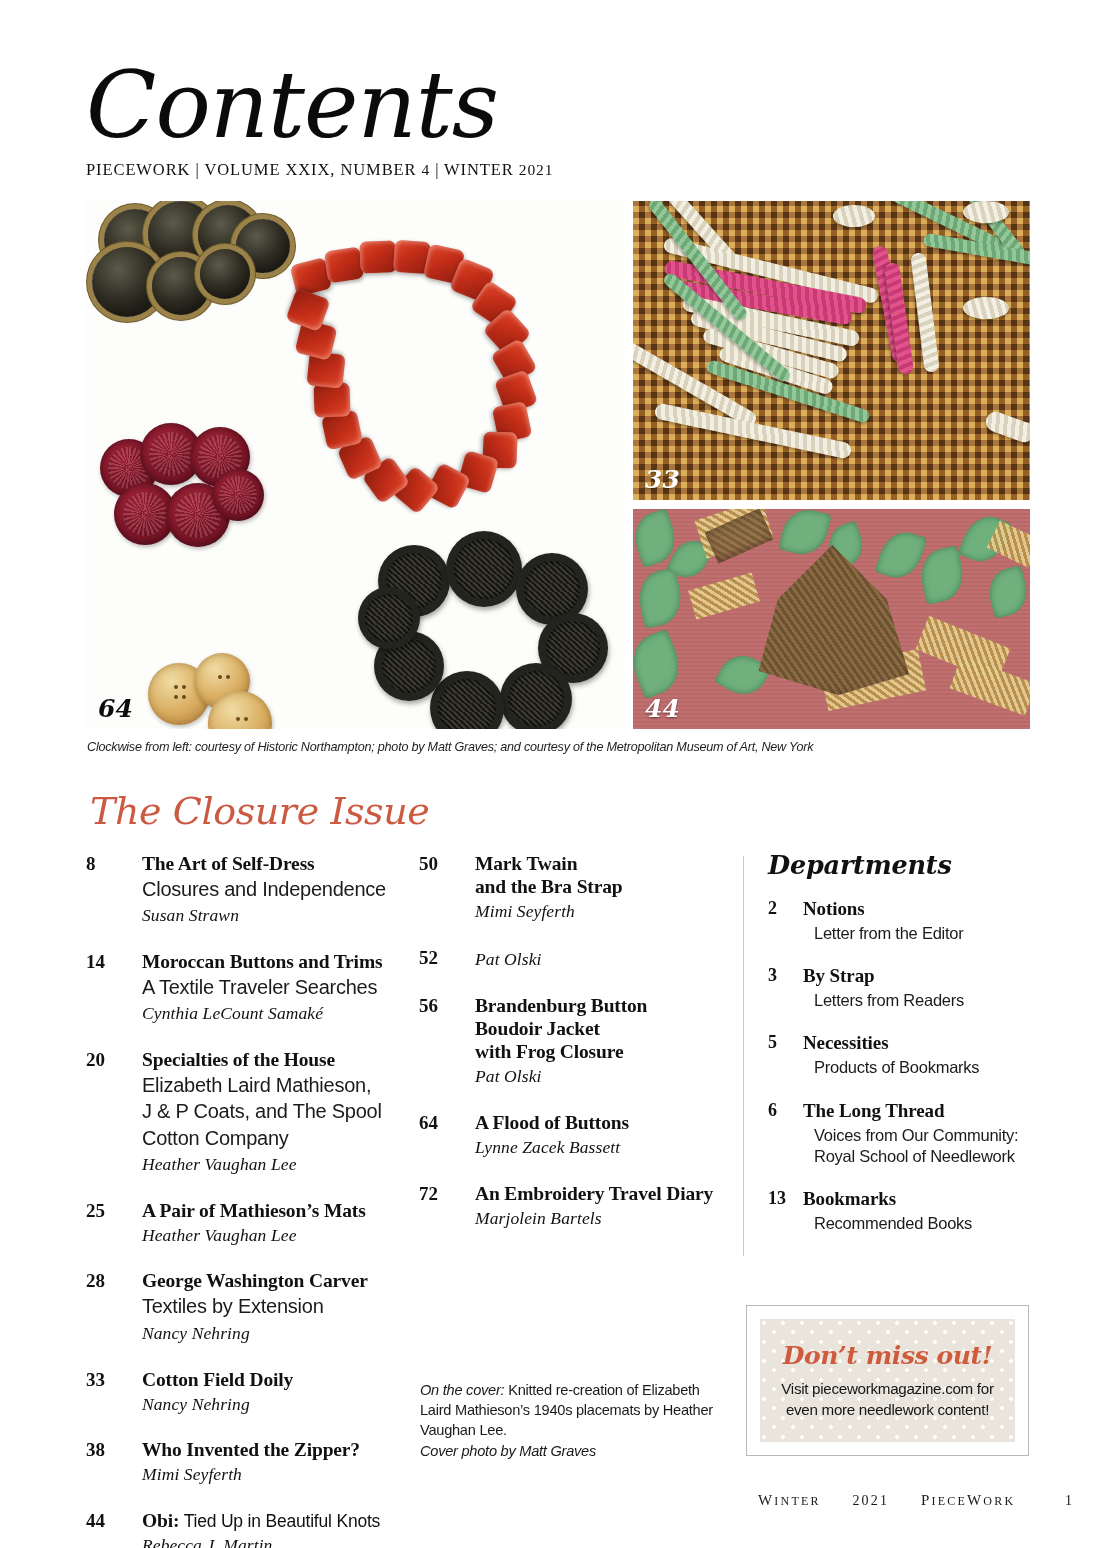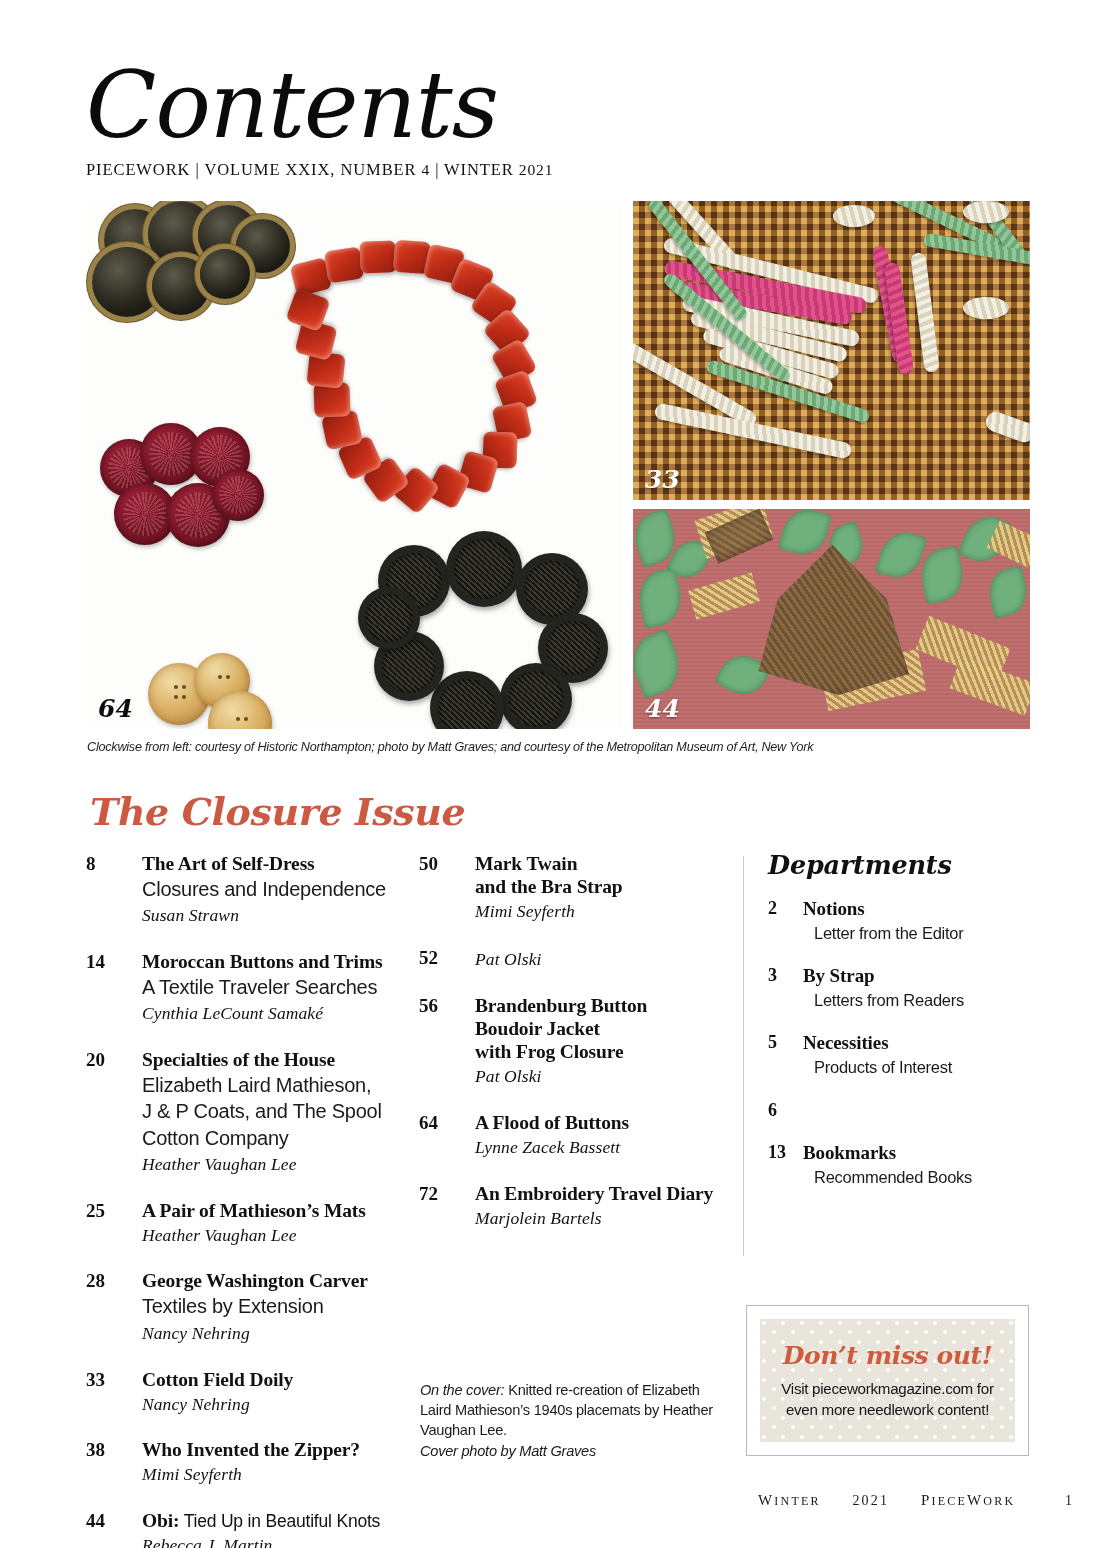--- a/index.html
+++ b/index.html
@@ -170,21 +170,21 @@
     white-space: nowrap;
   }
 
   
   .issue-heading {
     position: absolute;
     left: 90px;
     top: 789px;
     font-family: "DejaVu Serif", "Liberation Serif", serif;
     font-style: italic;
-    font-weight: 700;
+    font-weight: 400;
     font-size: 38px;
     letter-spacing: -0.4px;
     color: #cc5a43;
   }
 
   
   .toc-col { position: absolute; }
   #toc-col-1 { left: 86px;  top: 852px; width: 318px; }
   #toc-col-2 { left: 419px; top: 852px; width: 312px; }
 
@@ -606,25 +606,29 @@
         <div class="pg">3</div>
         <div class="body">
           <div class="dept-title">By Strap</div>
           <div class="dept-sub">Letters from Readers</div>
         </div>
       </div>
       <div class="dept-entry">
         <div class="pg">5</div>
         <div class="body">
           <div class="dept-title">Necessities</div>
-          <div class="dept-sub">Products of Interest</div>
+          <div class="dept-sub">Products of Bookmarks</div>
         </div>
       </div>
       <div class="dept-entry">
         <div class="pg">6</div>
+        <div class="body">
+          <div class="dept-title">The Long Thread</div>
+          <div class="dept-sub">Voices from Our Community:<br>Royal School of Needlework</div>
+        </div>
       </div>
       <div class="dept-entry">
         <div class="pg">13</div>
         <div class="body">
           <div class="dept-title">Bookmarks</div>
           <div class="dept-sub">Recommended Books</div>
         </div>
       </div>
     </div>
 </div>

